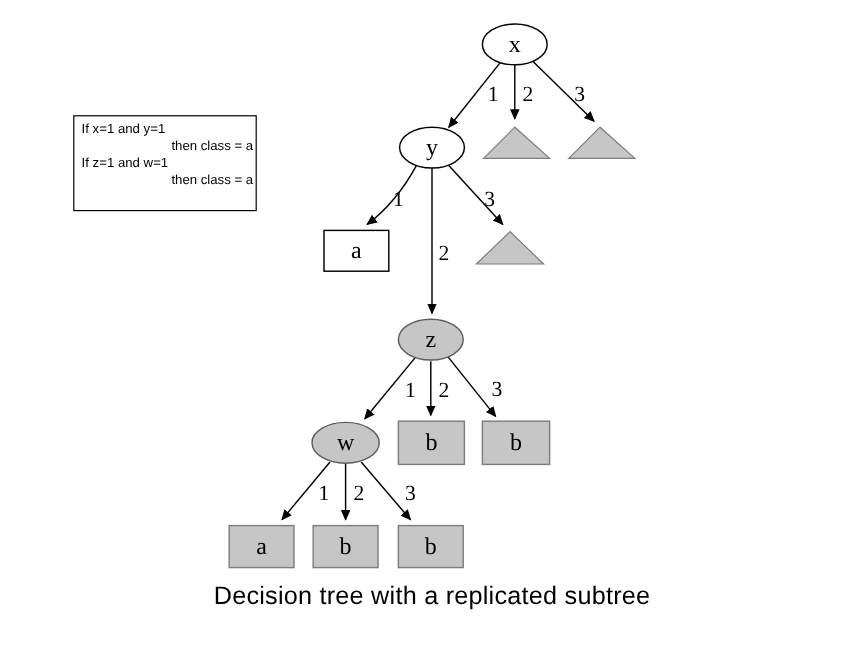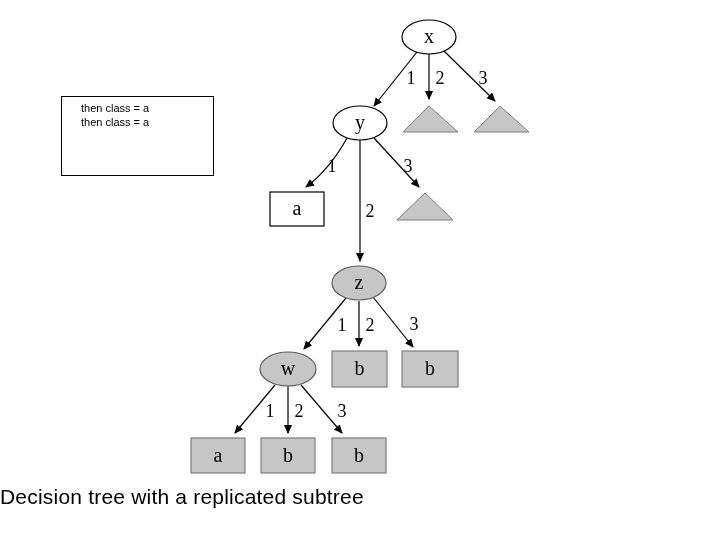--- a/index.html
+++ b/index.html
@@ -7,41 +7,43 @@
     position:relative;width:720px;height:540px;background:#ffffff;
     overflow:hidden;font-family:"Liberation Sans",sans-serif;color:#000;
   }
   .rules-box{
     position:absolute;left:61px;top:96px;width:153px;height:80px;
     border:1px solid #000;box-sizing:border-box;
     padding:4px 2px 0 6px;
     font-size:11px;line-height:14px;white-space:nowrap;
   }
   .rule-line{height:14px;}
-  .rule-indent{padding-left:13px;}
+  .rule-indent{padding-left:13px;text-align:right;}
   svg.tree{position:absolute;left:0;top:0;}
   .edge{stroke:#000;stroke-width:1.2;fill:none;}
   .edge-label{
     font-family:"Liberation Serif",serif;font-size:18px;fill:#000;text-anchor:middle;
   }
   .node-label{
     font-family:"Liberation Serif",serif;font-size:20px;fill:#000;text-anchor:middle;
   }
   .caption{
-    position:absolute;left:0;top:485px;width:720px;
+    position:absolute;left:0;top:485px;width:720px;text-align:center;
     font-size:21px;letter-spacing:0.2px;color:#000;
   }
 </style>
 </head>
 <body>
 
 <div class="slide">
 
   <div class="rules-box">
+    <div class="rule-line">If x=1 and y=1</div>
     <div class="rule-line rule-indent">then class = a</div>
+    <div class="rule-line">If z=1 and w=1</div>
     <div class="rule-line rule-indent">then class = a</div>
   </div>
 
   <svg class="tree" id="tree-svg" width="720" height="540" viewBox="0 0 720 540">
       <defs>
         <marker id="arw" markerWidth="11" markerHeight="9" refX="8" refY="4" orient="auto" markerUnits="userSpaceOnUse">
           <path d="M0,0 L9,4 L0,8 Z" fill="#000000"></path>
         </marker>
       </defs>
       <path d="M417,52 L374,106" class="edge" marker-end="url(#arw)"></path>

